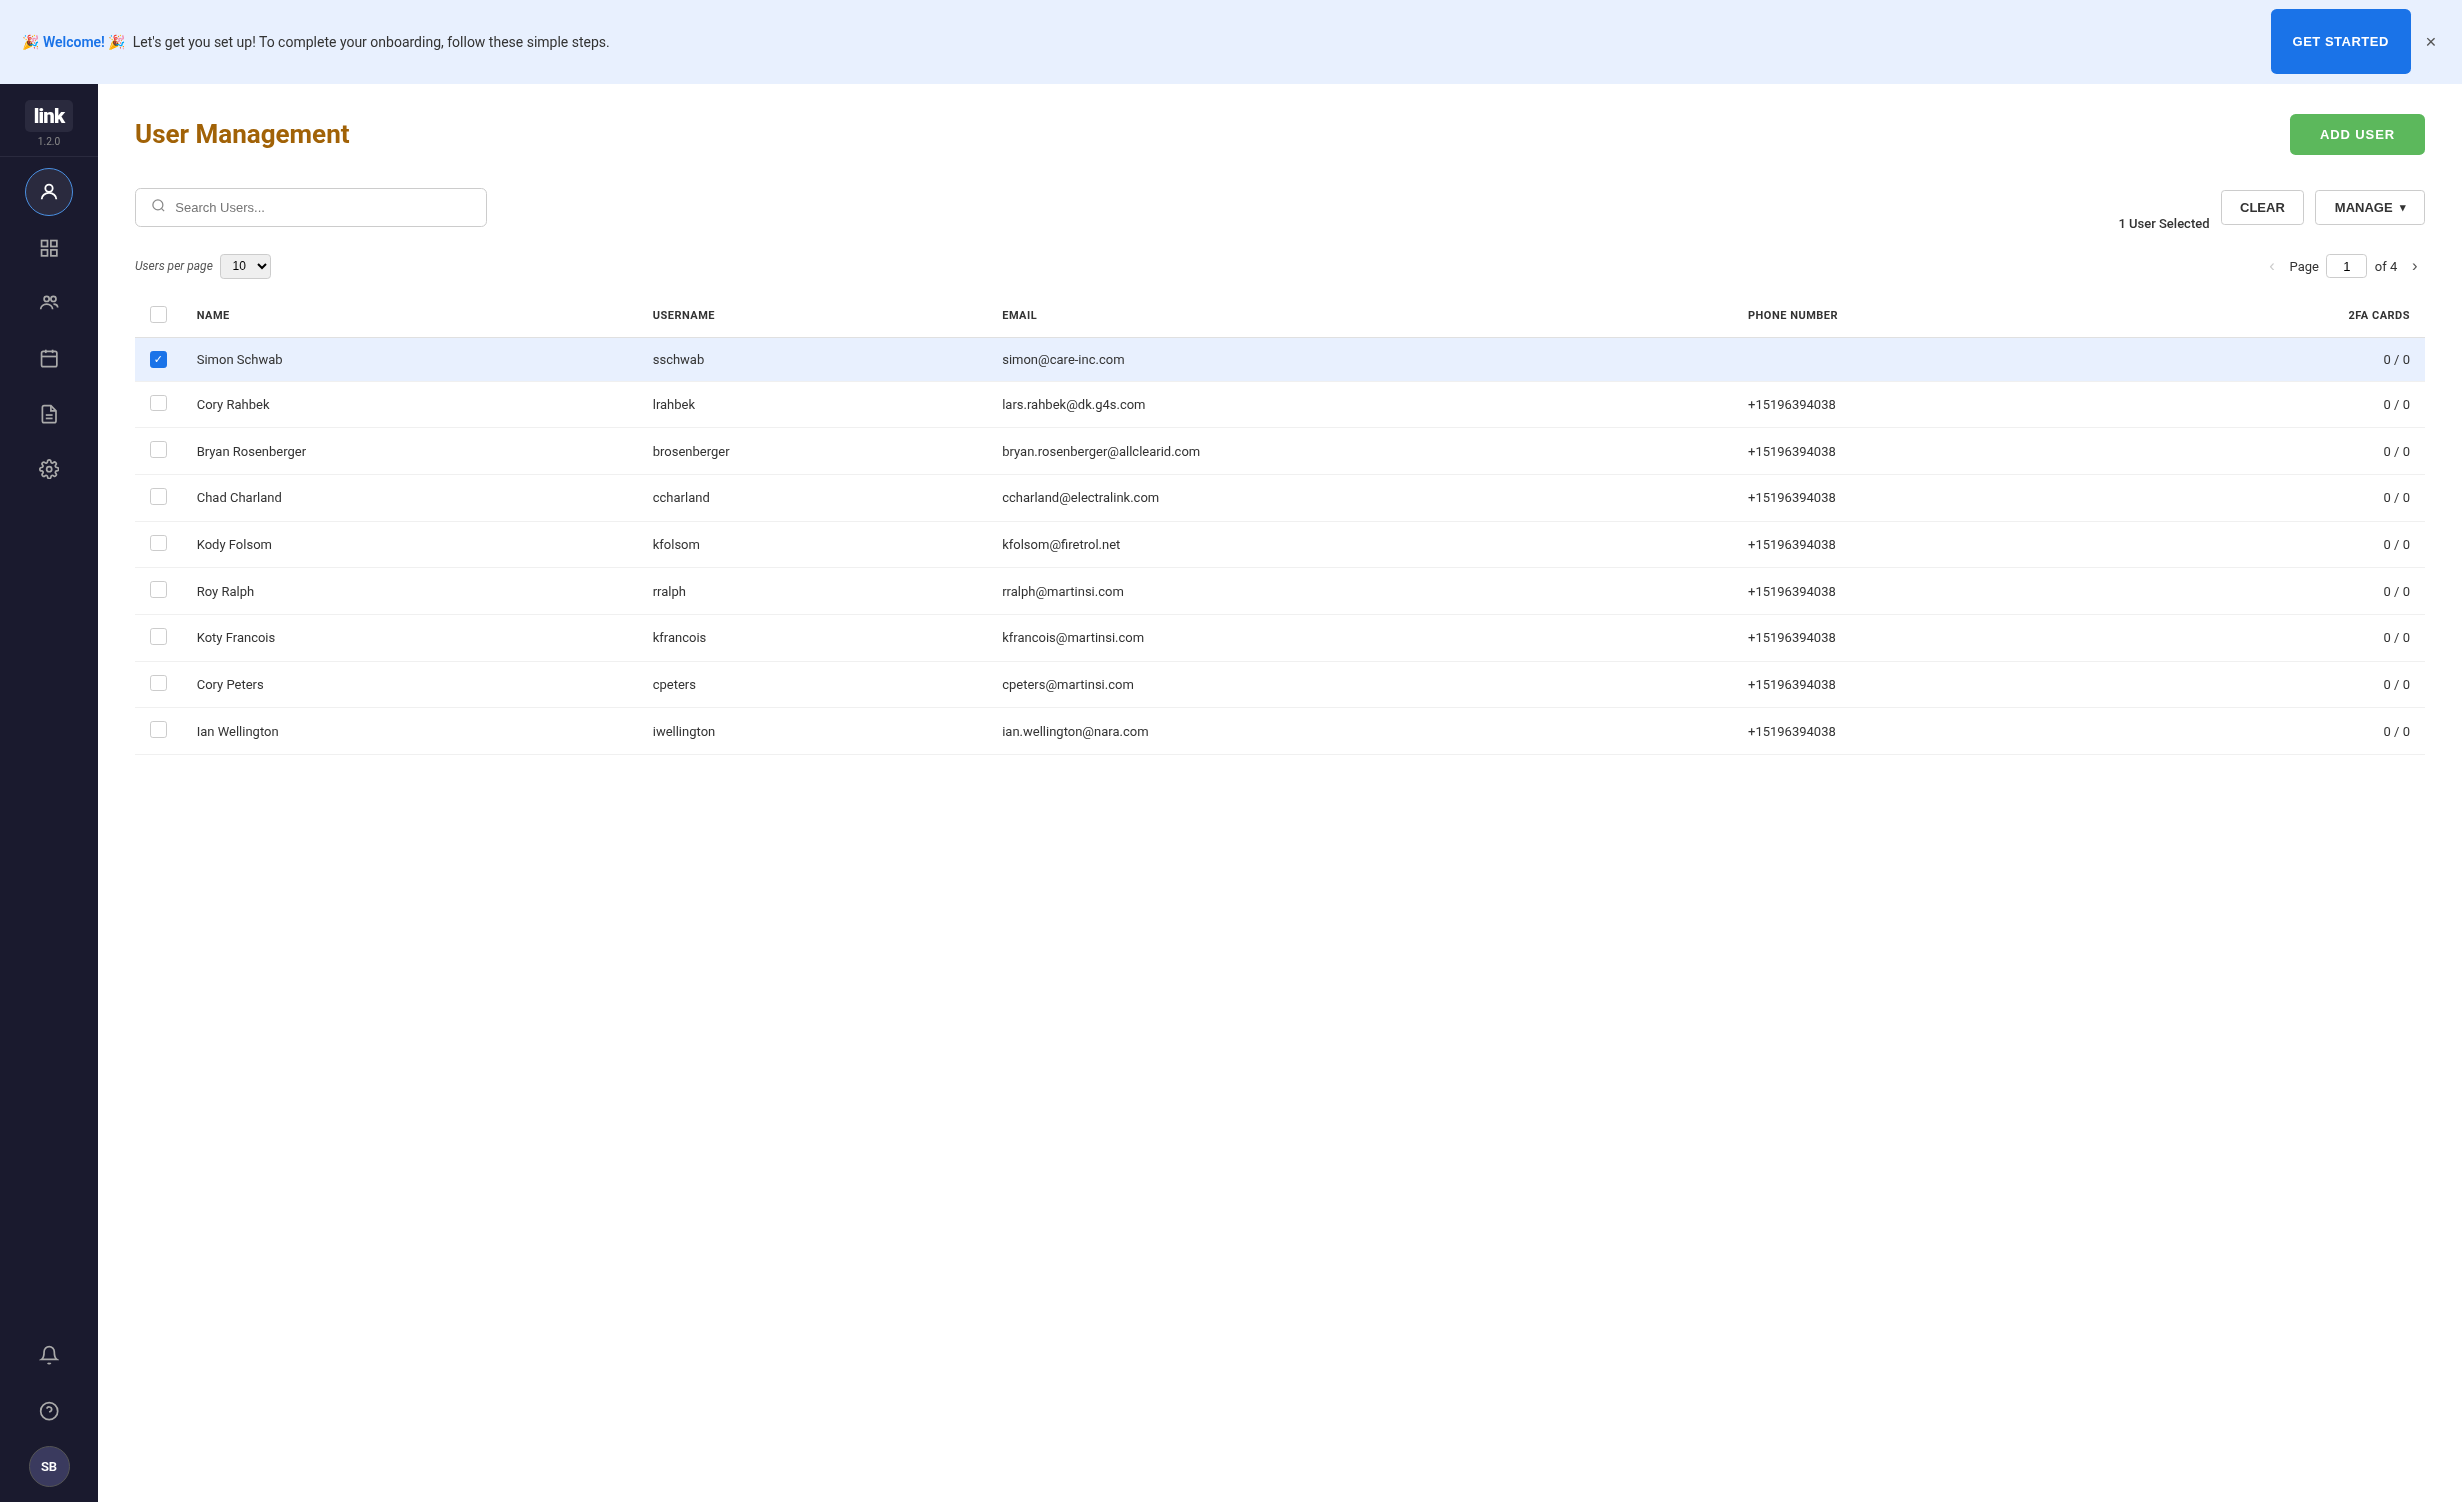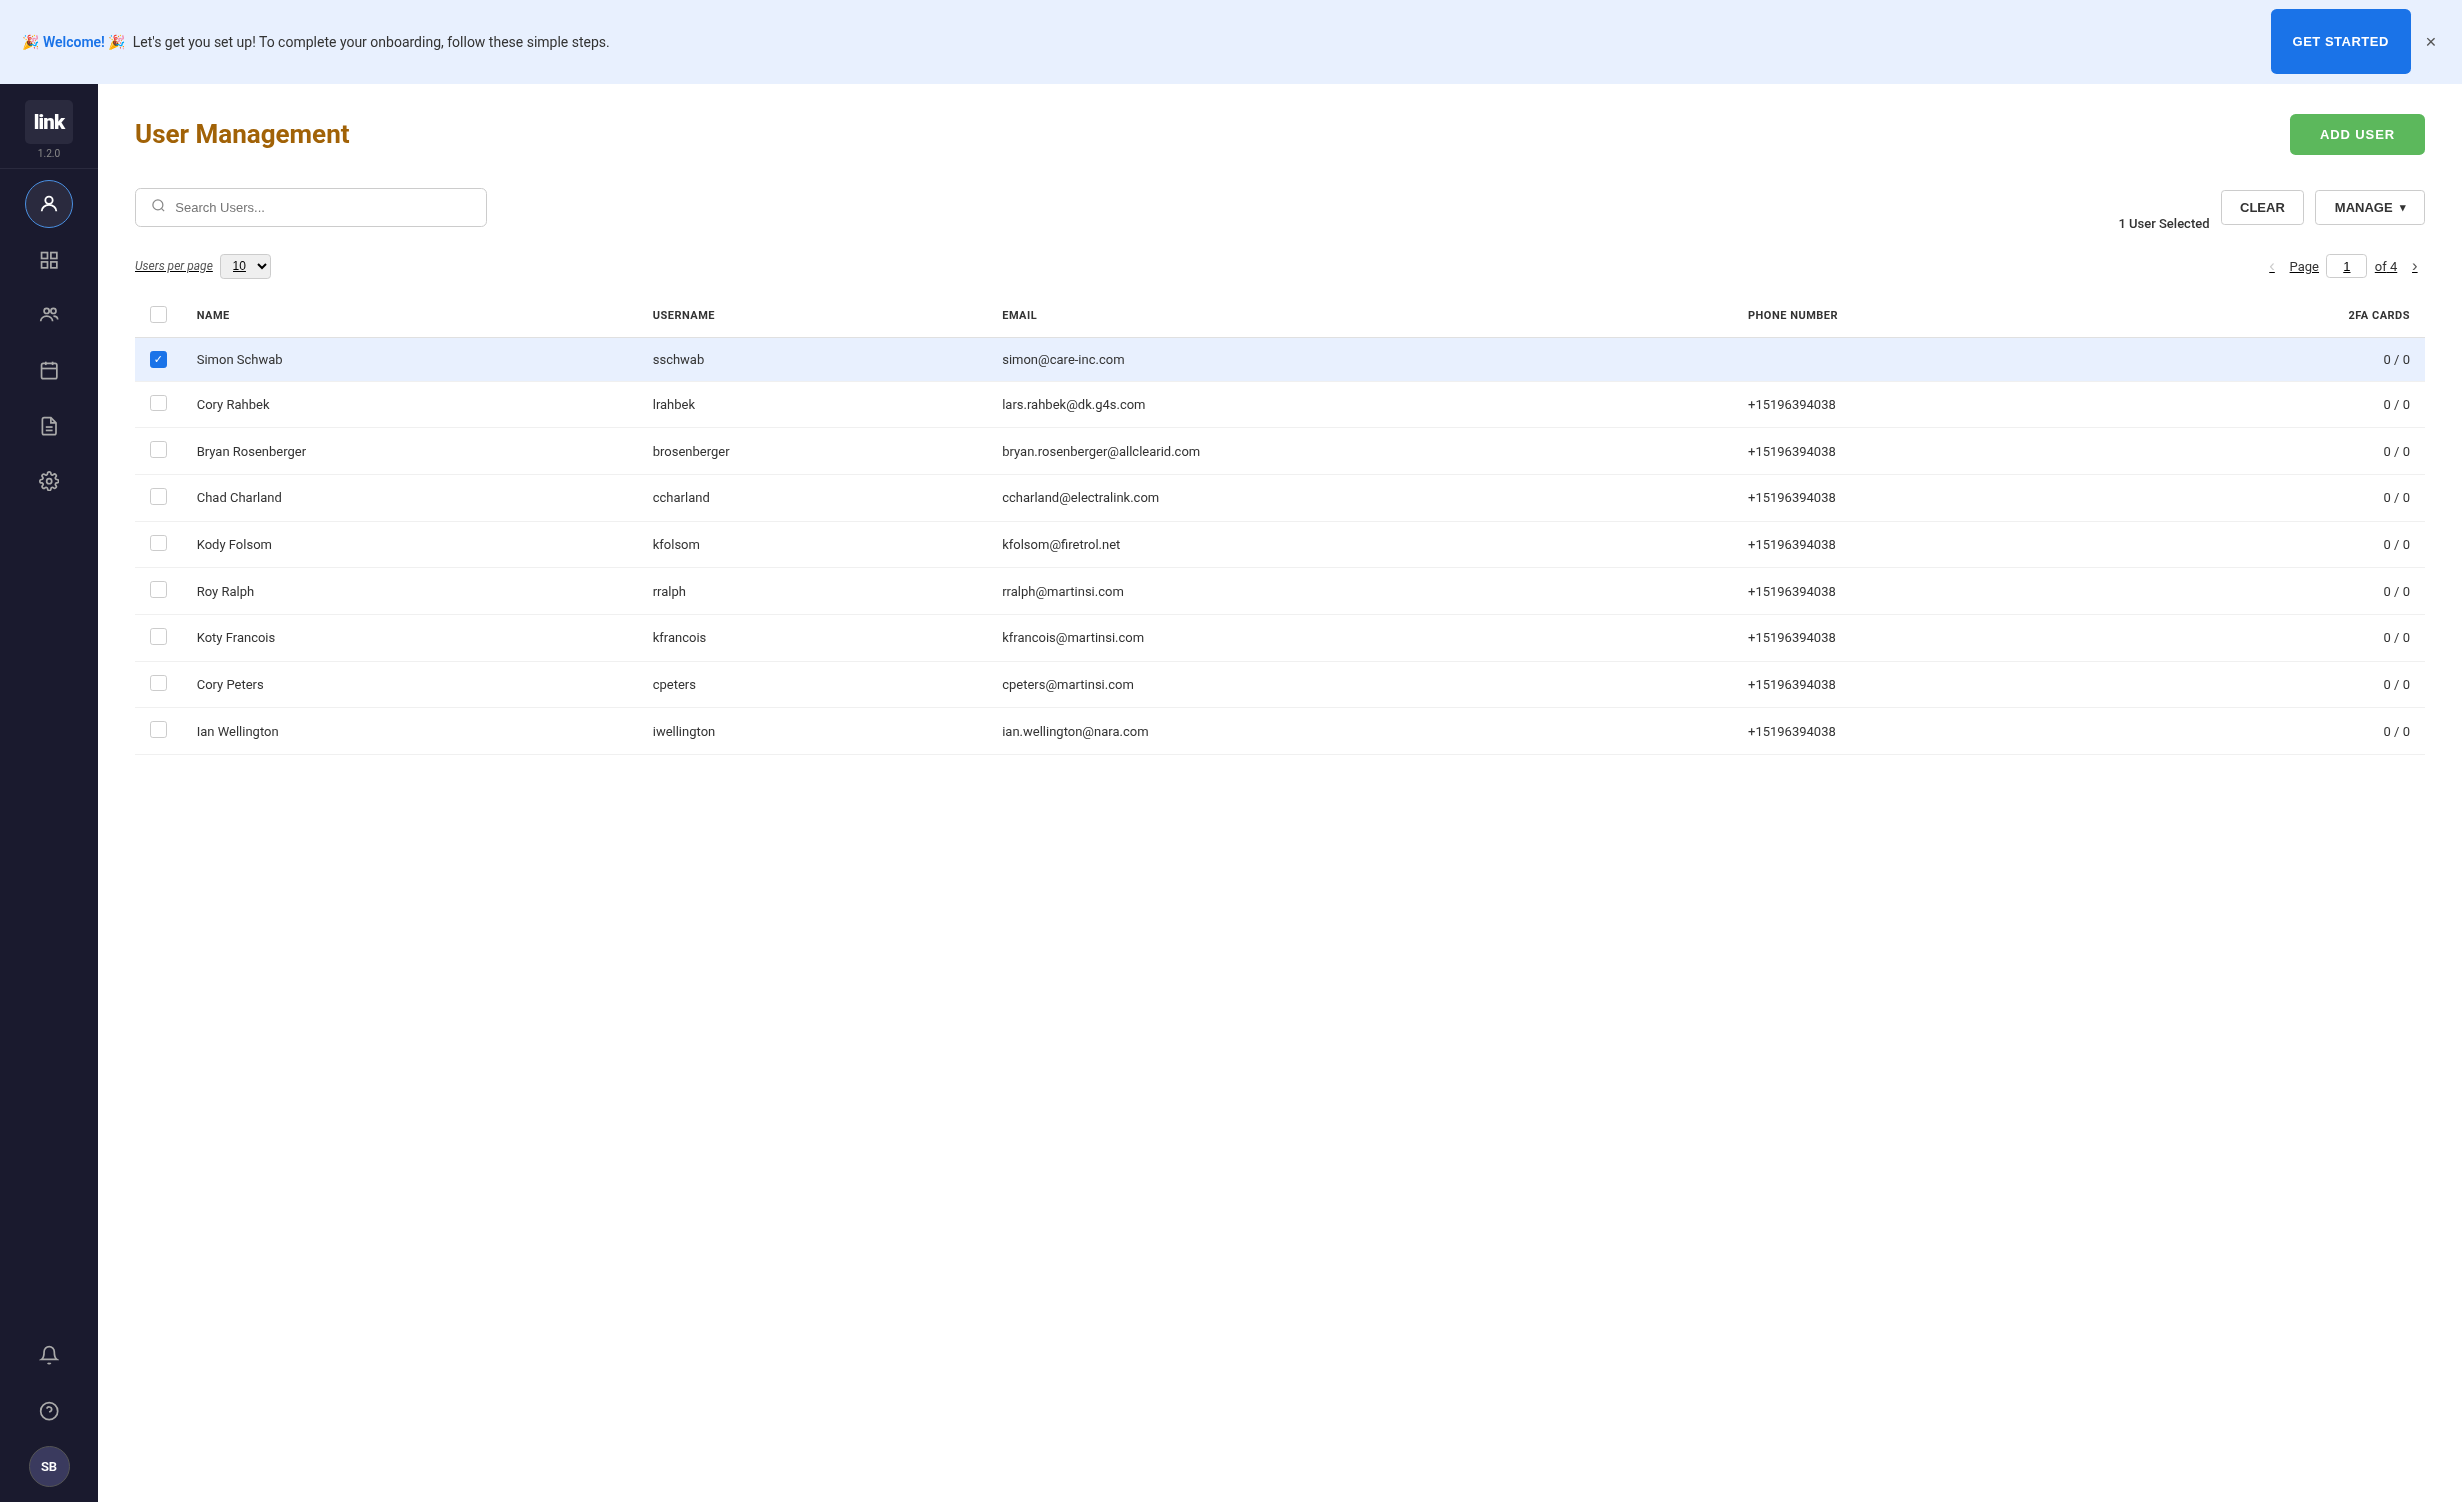--- a/index.html
+++ b/index.html
@@ -53,21 +53,21 @@
     .sidebar-logo {
       width: 100%;
       display: flex;
       flex-direction: column;
       align-items: center;
       padding: 16.7px 0 9.3px;
       border-bottom: 0.9px solid #2a2a3e;
       margin-bottom: 7.4px;
     }
     .logo-box {
-      width: 48px; height: 44px;
+      width: 48px; height: 32px;
       background: #2a2a3e;
       border-radius: 5px;
       display: flex; align-items: center; justify-content: center;
       font-size: 20.4px; font-weight: 900; color: white;
       letter-spacing: -0.9px;
     }
     .logo-version { color: #888; font-size: 10.2px; margin-top: 3.7px; }
 
     .sidebar-icon {
       width: 48px; height: 48px;
@@ -170,21 +170,20 @@
       color: #333;
       display: flex; align-items: center; gap: 7.4px;
     }
     .chevron-down { font-size: 11px; }
 
     
     .pagination-row {
       display: flex;
       justify-content: space-between;
       margin-bottom: 15px;
-      text-decoration: underline;
     }
     .per-page-label { font-size: 12px; color: #555; font-style: italic; margin-right: 7.4px; }
     .per-page-select {
       border: 0.9px solid #ccc;
       border-radius: 3.7px;
       padding: 3.7px 7.4px;
       font-size: 12px;
       cursor: pointer;
     }
     .page-nav { display: flex; align-items: center; gap: 7.4px; font-size: 13px; color: #333; }

